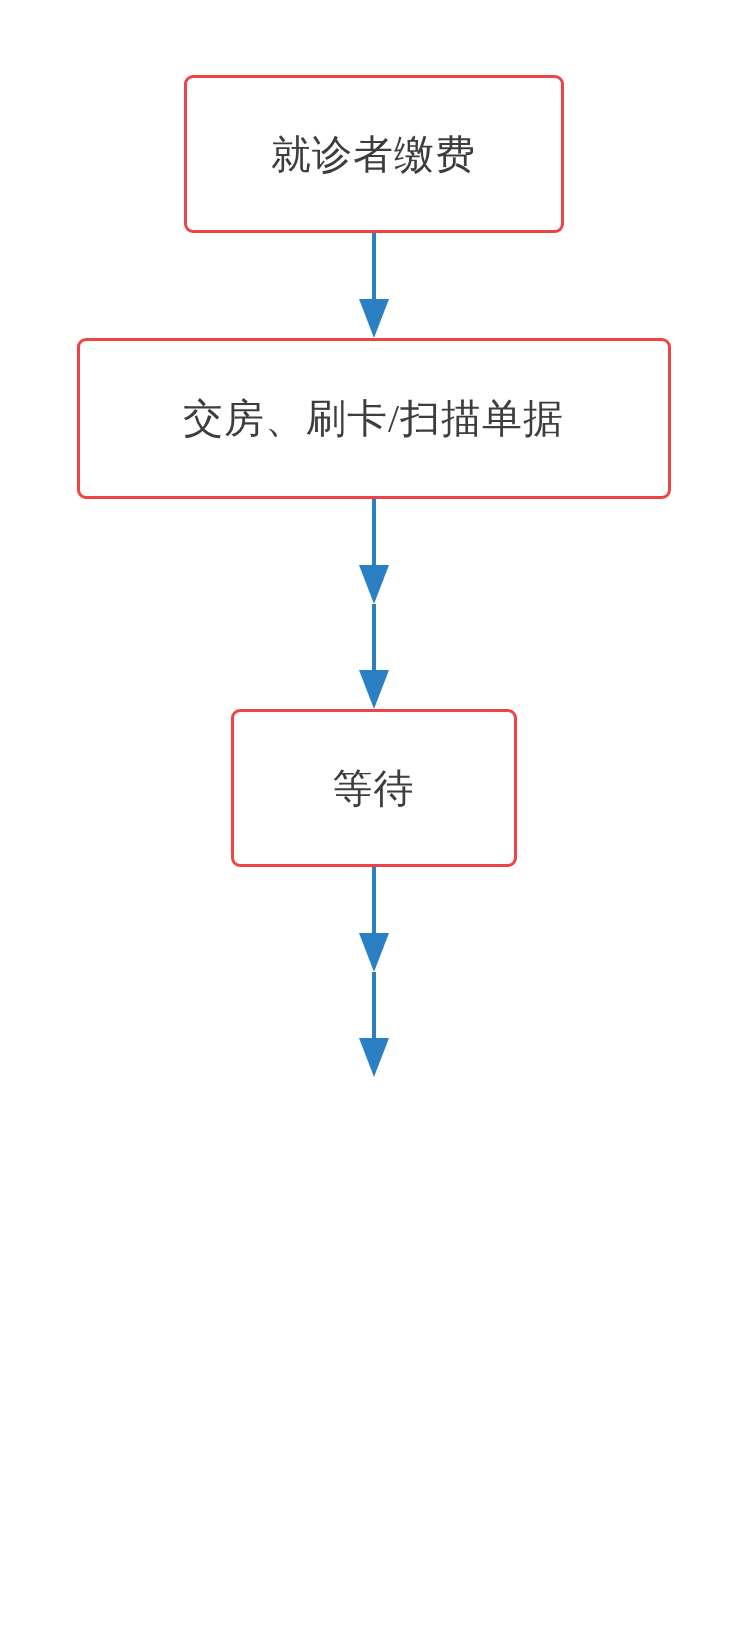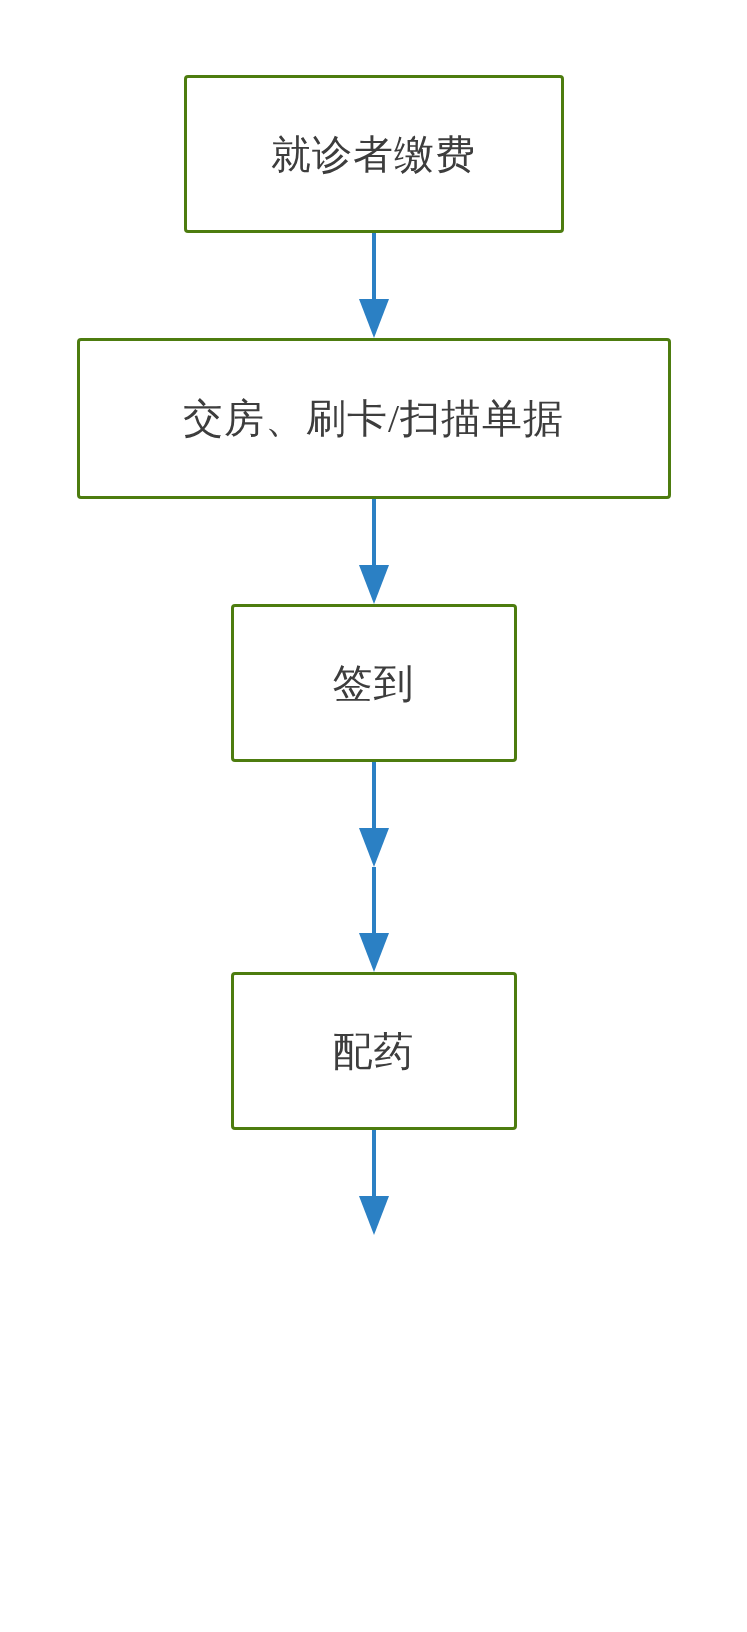--- a/index.html
+++ b/index.html
@@ -15,22 +15,22 @@
     overflow: hidden;
     font-family: "Liberation Sans", "DejaVu Sans", sans-serif;
     display: flex;
     flex-direction: column;
     align-items: center;
     box-sizing: border-box;
     padding-top: 75px;
   }
   .node {
     box-sizing: border-box;
-    border: 3px solid #4d7c0f;
-    border-radius: 4px;
+    border: 3px solid #ef4444;
+    border-radius: 9px;
     background: #ffffff;
     display: flex;
     align-items: center;
     justify-content: center;
     flex: 0 0 auto;
   }
   .node-label {
     font-size: 40px;
     color: #3d3d3d;
     letter-spacing: 1px;
@@ -79,38 +79,35 @@
 
   <div class="node size-lg">
     <span class="node-label">交房、刷卡/扫描单据</span>
   </div>
 
   <div class="arrow">
     <div class="arrow-line"></div>
     <div class="arrow-head"></div>
   </div>
 
+
+  <div class="arrow">
+    <div class="arrow-line"></div>
+    <div class="arrow-head"></div>
+  </div>
+
   <div class="node size-sm">
-    <span class="node-label">签到</span>
+    <span class="node-label">等待</span>
   </div>
 
   <div class="arrow">
     <div class="arrow-line"></div>
     <div class="arrow-head"></div>
   </div>
 
 
   <div class="arrow">
     <div class="arrow-line"></div>
     <div class="arrow-head"></div>
   </div>
 
-  <div class="node size-sm">
-    <span class="node-label">配药</span>
-  </div>
-
-  <div class="arrow">
-    <div class="arrow-line"></div>
-    <div class="arrow-head"></div>
-  </div>
-
 
 </div>
 
 </body></html>

